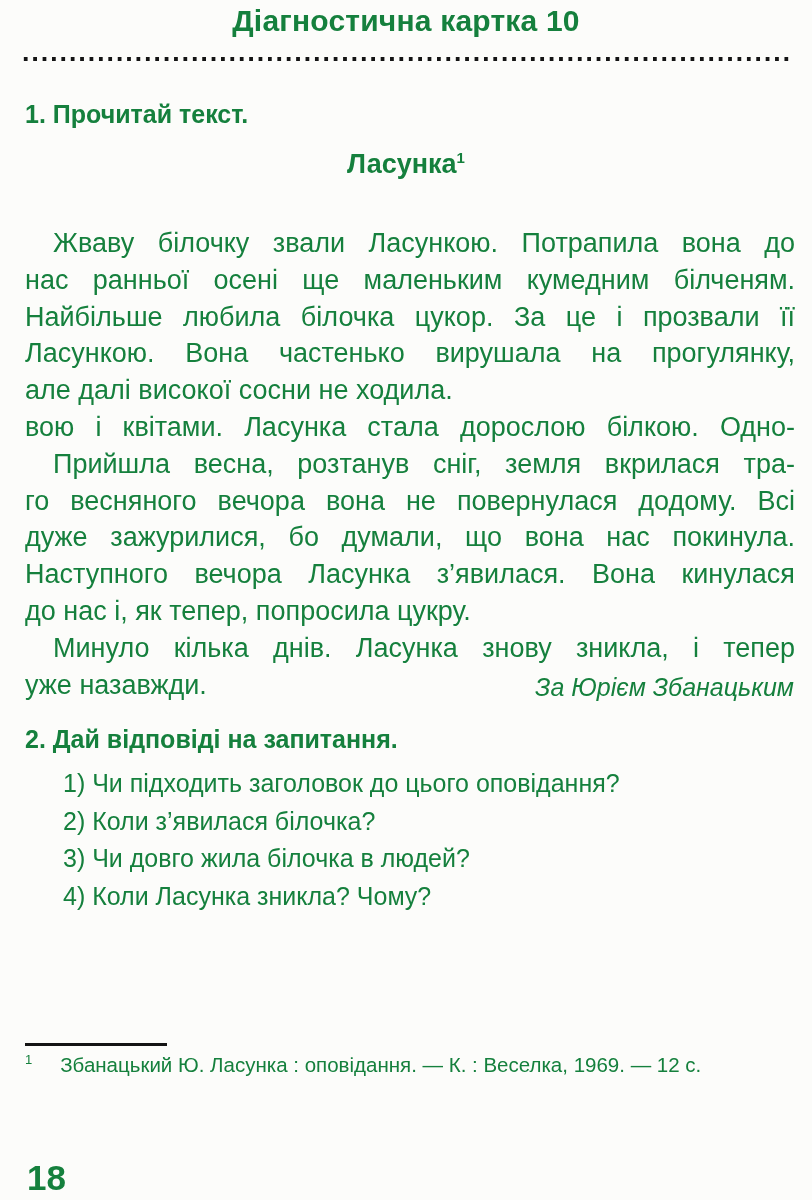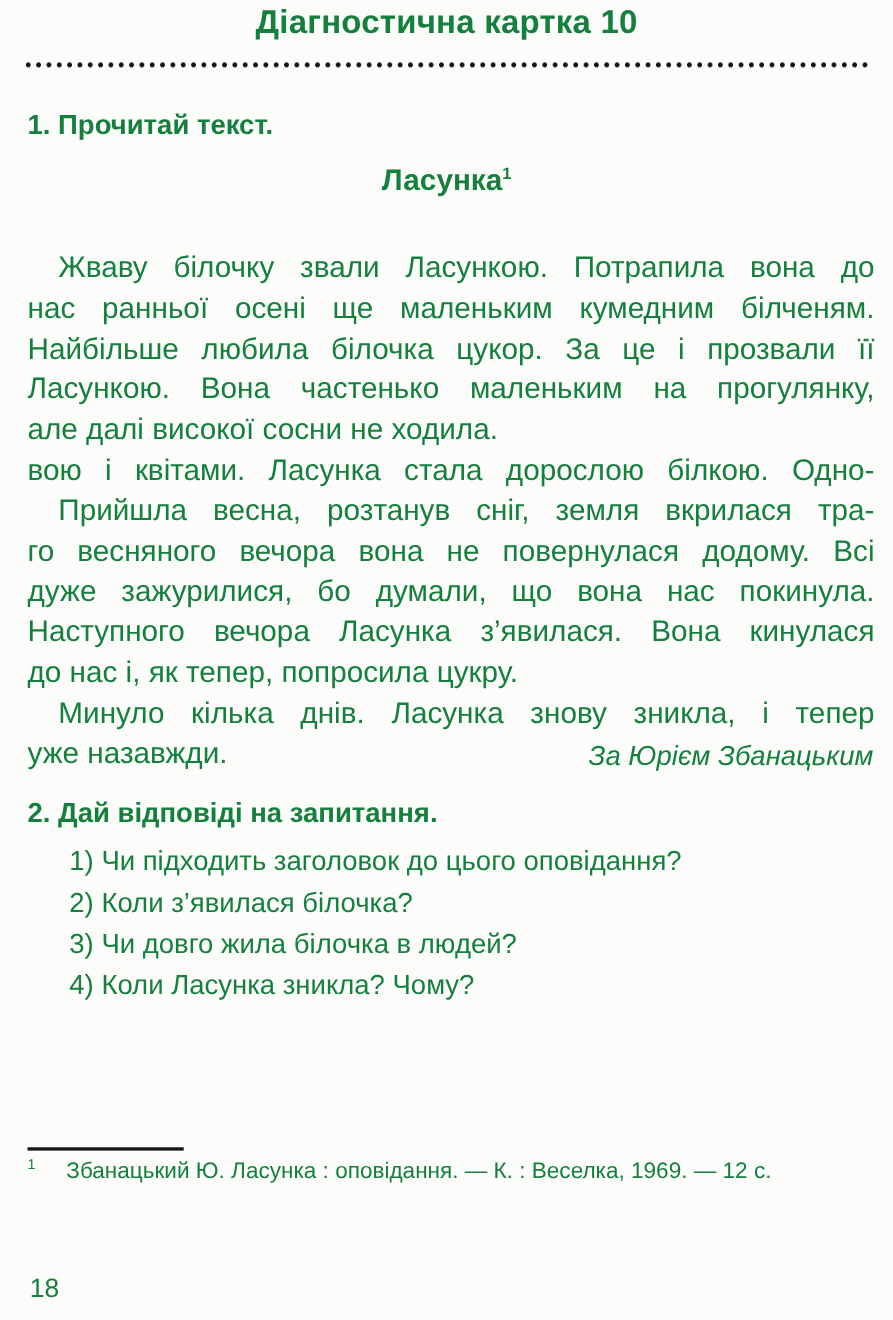--- a/index.html
+++ b/index.html
@@ -83,42 +83,43 @@
   }
   .footnote .fn-marker{
     font-size:13px;
     vertical-align:super;
     line-height:0;
     display:inline-block;
     margin-right:28px;
   }
   .page-number{
     position:absolute;top:1158px;left:27px;
-    font-size:24px;
+    font-size:35px;
+    font-weight:bold;
   }
 </style>
 </head>
 <body>
 
 <div class="page">
 
   <div class="doc-title">Діагностична картка 10</div>
 
   <div class="dotted-rule"></div>
 
   <div class="task-heading task1-heading">1. Прочитай текст.</div>
 
   <div class="story-title"><span>Ласунка</span><sup>1</sup></div>
 
   <div class="story-body">
       <div class="para">
         <div class="line first">Жваву білочку звали Ласункою. Потрапила вона до</div>
         <div class="line">нас ранньої осені ще маленьким кумедним білченям.</div>
         <div class="line">Найбільше любила білочка цукор. За це і прозвали її</div>
-        <div class="line">Ласункою. Вона частенько маленьким на прогулянку,</div>
+        <div class="line">Ласункою. Вона частенько вирушала на прогулянку,</div>
         <div class="line last">але далі високої сосни не ходила.</div>
       </div>
       <div class="para">
         <div class="line">вою і квітами. Ласунка стала дорослою білкою. Одно-</div>
         <div class="line first">Прийшла весна, розтанув сніг, земля вкрилася тра-</div>
         <div class="line">го весняного вечора вона не повернулася додому. Всі</div>
         <div class="line">дуже зажурилися, бо думали, що вона нас покинула.</div>
         <div class="line">Наступного вечора Ласунка з’явилася. Вона кинулася</div>
         <div class="line last">до нас і, як тепер, попросила цукру.</div>
       </div>

